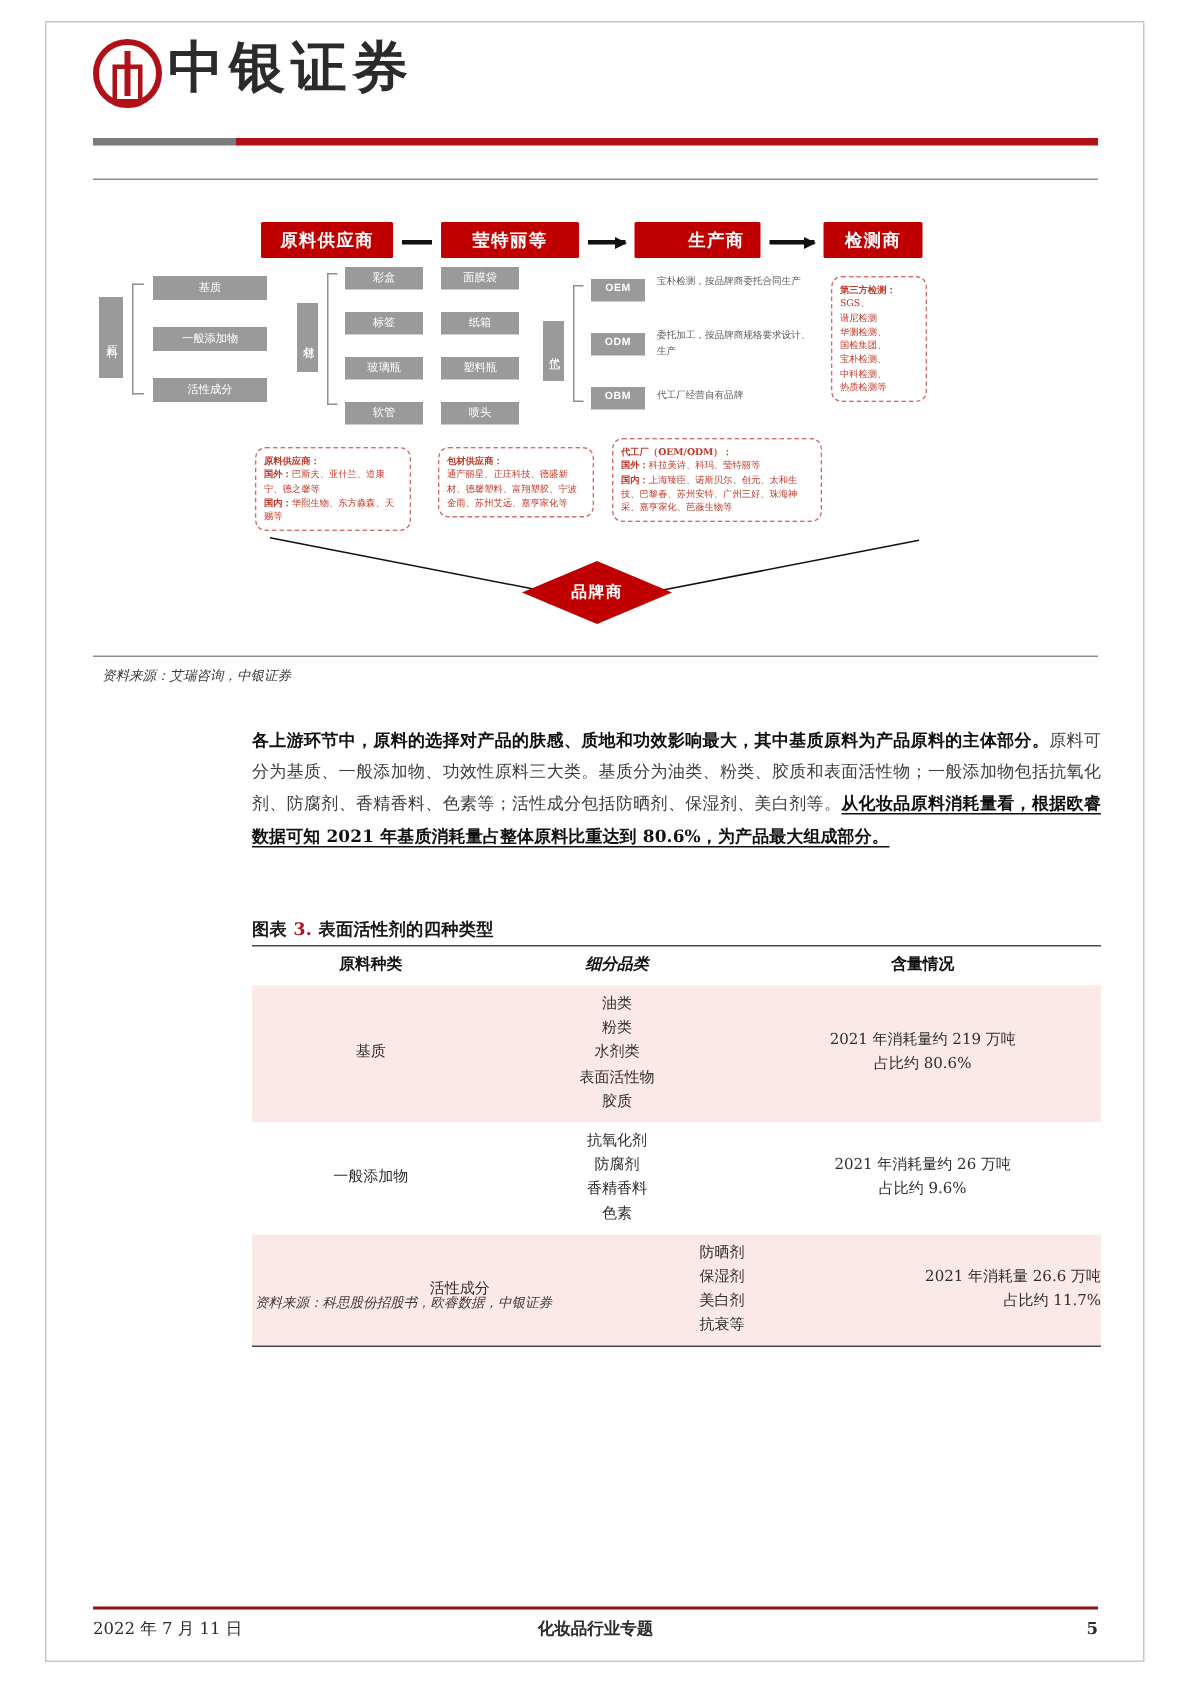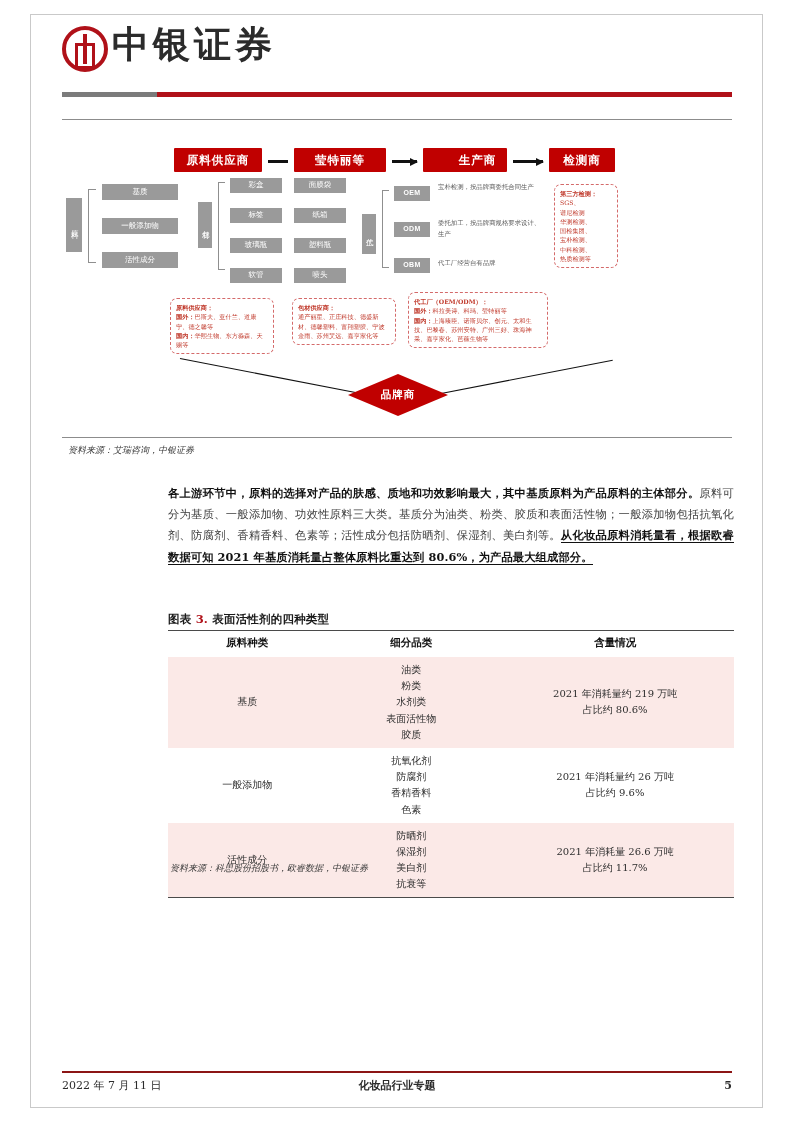--- a/index.html
+++ b/index.html
@@ -223,23 +223,23 @@
   }
   .tbl td {
     font-size: 10px;
     color: #2e2e2e;
     text-align: center;
     vertical-align: middle;
     padding: 5px 0;
     line-height: 1.62;
   }
   .tbl tr.shade td { background: #fbe9e7; }
-  .tbl tr.last td { border-bottom: 1.4px solid #4a4a4a; }
+  .tbl tr.last td { border-bottom: 1.4px solid #4a4a4a; text-align: right; }
   .col-a { width: 28%; }
-  .col-b { width: 30%; }
+  .col-b { width: 30%; font-style: italic; }
   .col-c { width: 42%; }
 
   
   #foot-rule { left: 62px; top: 1071px; width: 670px; height: 2px; background: #8c1515; position: absolute; }
   .footer {
     position: absolute;
     left: 62px; top: 1078px;
     width: 670px;
     display: flex; align-items: center;
     font-family: "DejaVu Serif", serif;

